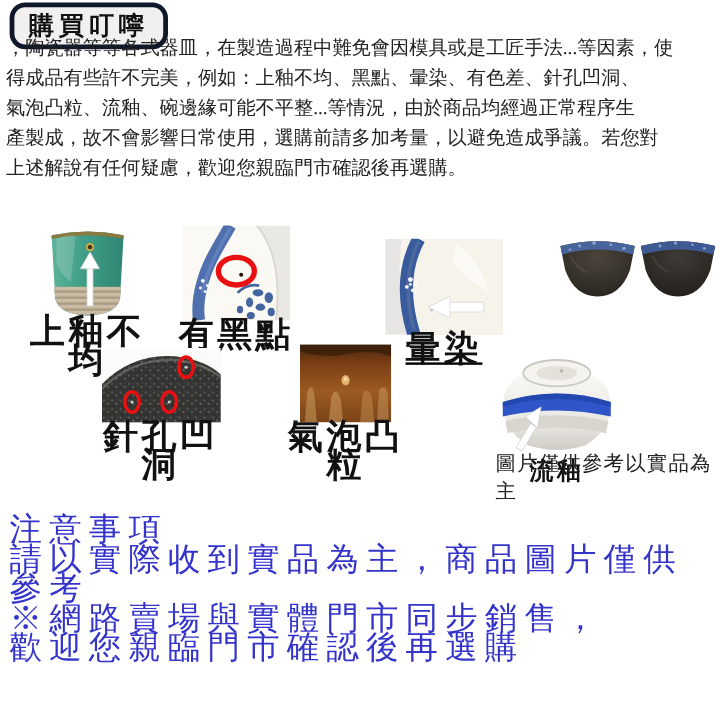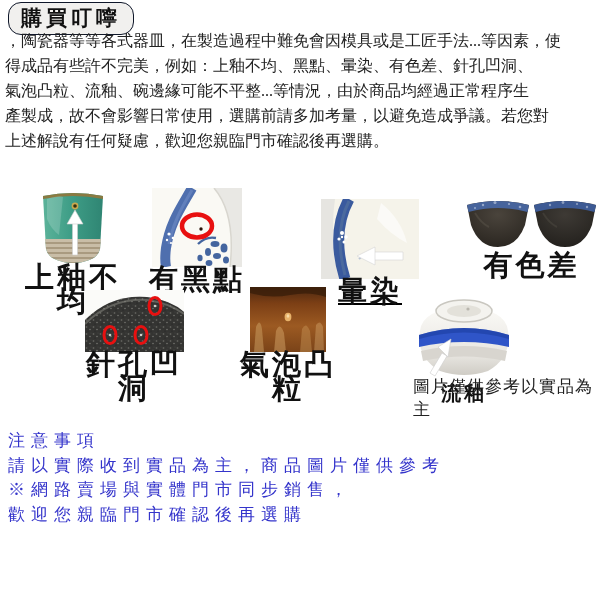--- a/index.html
+++ b/index.html
@@ -1,33 +1,33 @@
 <!DOCTYPE html>
 <html><head>
 <meta charset="utf-8">
 <style>
   html,body{margin:0;padding:0;background:#fff;}
   .canvas{position:relative;width:600px;height:600px;background:#ffffff;overflow:hidden;
           font-family:"Liberation Serif","DejaVu Serif",serif;}
   
   .title-badge{position:absolute;left:8px;top:2px;padding:1px 12px 2px 12px;
-    background:#f1f0ee;border:1px solid #0f172a;border-radius:13px;
+    background:#f1f0ee;border:4px solid #0f172a;border-radius:13px;
     font-size:21px;font-weight:bold;letter-spacing:4px;color:#111;}
   
   .intro{position:absolute;left:5px;top:28px;width:592px;font-size:16px;line-height:25px;color:#222;}
   .intro .red{color:#cc2222;}
   
   .fig{position:absolute;text-align:center;}
   .fig .ph{margin:0 auto;display:block;}
   .fig .lbl{font-weight:bold;font-size:29px;letter-spacing:3px;color:#111;line-height:24px;margin-top:0px;}
   .fig .lbl.small{font-size:20px;}
   .caption{position:absolute;left:397px;top:375px;font-size:17px;color:#222;letter-spacing:1px;margin-left:16px;}
   
   .notice{position:absolute;left:8px;top:429px;width:586px;color:#3434cb;
-    font-size:17px;line-height:24.5px;letter-spacing:6px;}
+    font-size:27px;line-height:24.5px;letter-spacing:6px;}
 </style>
 </head>
 <body>
 
 <div class="canvas">
 
   <div class="title-badge">購買叮嚀</div>
 
   <div class="intro">
     <div>，陶瓷器等等各式器皿，在製造過程中難免會因模具或是工匠手法...等因素，使</div>
@@ -145,21 +145,20 @@
         <path d="M69,12 Q100,4 131,12 L129.5,19 Q100,11 70.5,19 Z" fill="#3d5a94"></path>
         <g fill="#aebbd4" opacity="0.7">
             <circle cx="85" cy="12" r="1.2"></circle>
             <circle cx="98" cy="9.5" r="1.4"></circle>
             <circle cx="112" cy="11" r="1.1"></circle>
             <circle cx="122" cy="14" r="1.2"></circle>
           </g>
         <path d="M78,20 Q84,30 92,34" stroke="#4e4a42" stroke-width="2" fill="none" opacity="0.5"></path>
       </g>
     </svg>
-    <div class="lbl">有色差</div>
   </div>
 
   <div class="fig" style="left:83px;top:290px;width:102px;">
     <svg class="ph" width="99" height="62">
       <defs>
         <pattern id="spk" width="7" height="7" patternUnits="userSpaceOnUse">
           <rect width="7" height="7" fill="#3c3c3a"></rect>
           <circle cx="1.5" cy="2" r="0.9" fill="#74746e"></circle>
           <circle cx="5" cy="4.5" r="0.8" fill="#92928a"></circle>
           <circle cx="3" cy="6" r="0.6" fill="#262624"></circle>

